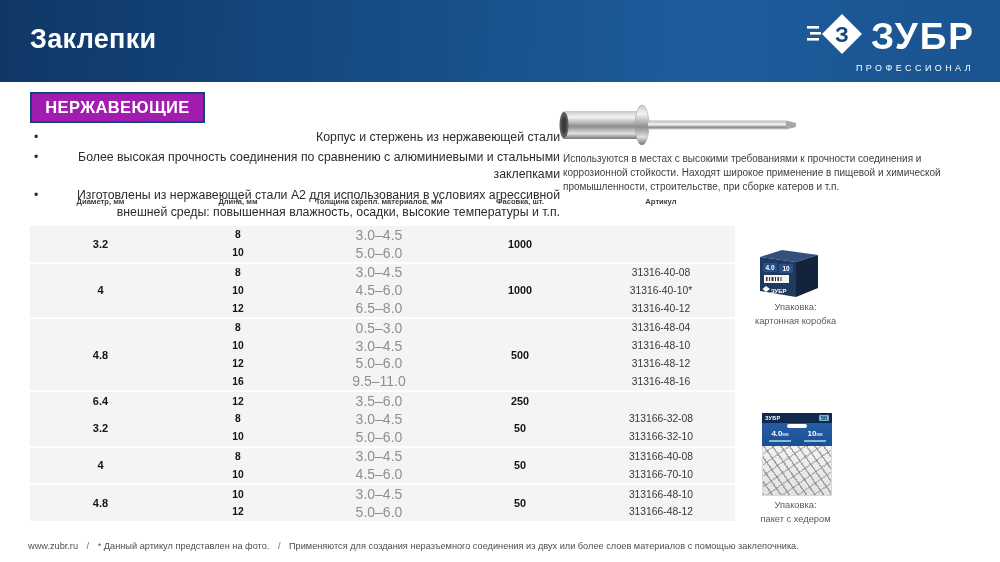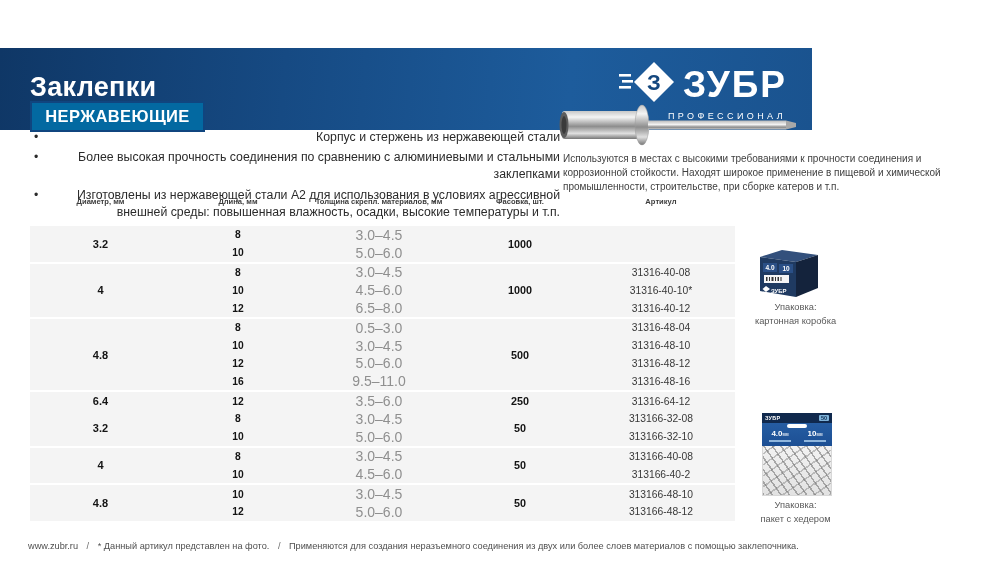--- a/index.html
+++ b/index.html
@@ -3,38 +3,37 @@
 <meta charset="utf-8">
 <style>
   * { margin:0; padding:0; box-sizing:border-box; }
   html,body { background:#ffffff; }
   .page {
     position:relative; width:1000px; height:562px; background:#fff;
     font-family:"Liberation Sans", sans-serif; overflow:hidden;
   }
   
   .header {
-    position:absolute; left:0; top:0; width:812px; height:82px;
+    position:absolute; left:0; top:0; width:1000px; height:82px;
     background:linear-gradient(95deg,#0f3766 0%,#164a83 35%,#1d5c9c 70%,#1a538f 100%);
-    margin-top:48px;
   }
   .header-title {
     position:absolute; left:30px; top:24px; color:#fff;
     font-size:27px; font-weight:bold; letter-spacing:.3px;
   }
   .logo { position:absolute; top:13px; right:25px; text-align:right; }
   .logo-row { display:flex; align-items:center; justify-content:flex-end; gap:7px; }
   .logo-zubr { font-size:37px; font-weight:800; color:#fff; letter-spacing:2px; line-height:1; }
   .logo-tagline { color:#fff; font-size:9px; letter-spacing:3.4px; margin-top:4px; padding-right:1px; }
   
   .section-badge {
     position:absolute; left:30px; top:92px; width:175px; height:31px;
-    background:#0369a1; border:2px solid #10457f;
+    background:#a21caf; border:2px solid #10457f;
     display:flex; align-items:center; justify-content:center;
-    color:#fff; font-weight:bold; font-size:16.5px; letter-spacing:.4px;margin-top:9px;
+    color:#fff; font-weight:bold; font-size:16.5px; letter-spacing:.4px;
   }
   
   .bullets { position:absolute; left:32px; top:129px; width:528px; list-style:none; }
   .bullets li {
     position:relative; padding-left:15px; font-size:12.3px; color:#2b2b2b;
     line-height:1.4; margin-bottom:3px;text-align:right;
   }
   .bullets li::before { content:"•"; position:absolute; left:2px; color:#2b2b2b; }
   
   .rivet-svg { position:absolute; left:556px; top:98px; }
@@ -213,23 +212,20 @@
         </div>
         <div class="tgroup">
           <div class="mcell v-diam w-diam">6.4</div>
           <div class="gcol w-len">
             <div class="gcell v-len">12</div>
           </div>
           <div class="gcol w-thick">
             <div class="gcell v-thick">3.5–6.0</div>
           </div>
           <div class="mcell v-pack w-pack">250</div>
-          <div class="gcol w-sku">
-            <div class="gcell v-sku">31316-64-12</div>
-          </div>
         </div>
       </div>
   </div>
 
   <div class="ptable table2">
     <div id="tbody2">
         <div class="tgroup">
           <div class="mcell v-diam w-diam">3.2</div>
           <div class="gcol w-len">
             <div class="gcell v-len">8</div>
@@ -251,21 +247,21 @@
             <div class="gcell v-len">8</div>
             <div class="gcell v-len">10</div>
           </div>
           <div class="gcol w-thick">
             <div class="gcell v-thick">3.0–4.5</div>
             <div class="gcell v-thick">4.5–6.0</div>
           </div>
           <div class="mcell v-pack w-pack">50</div>
           <div class="gcol w-sku">
             <div class="gcell v-sku">313166-40-08</div>
-            <div class="gcell v-sku">313166-40-2</div>
+            <div class="gcell v-sku">313166-70-10</div>
           </div>
         </div>
         <div class="tgroup">
           <div class="mcell v-diam w-diam">4.8</div>
           <div class="gcol w-len">
             <div class="gcell v-len">10</div>
             <div class="gcell v-len">12</div>
           </div>
           <div class="gcol w-thick">
             <div class="gcell v-thick">3.0–4.5</div>

